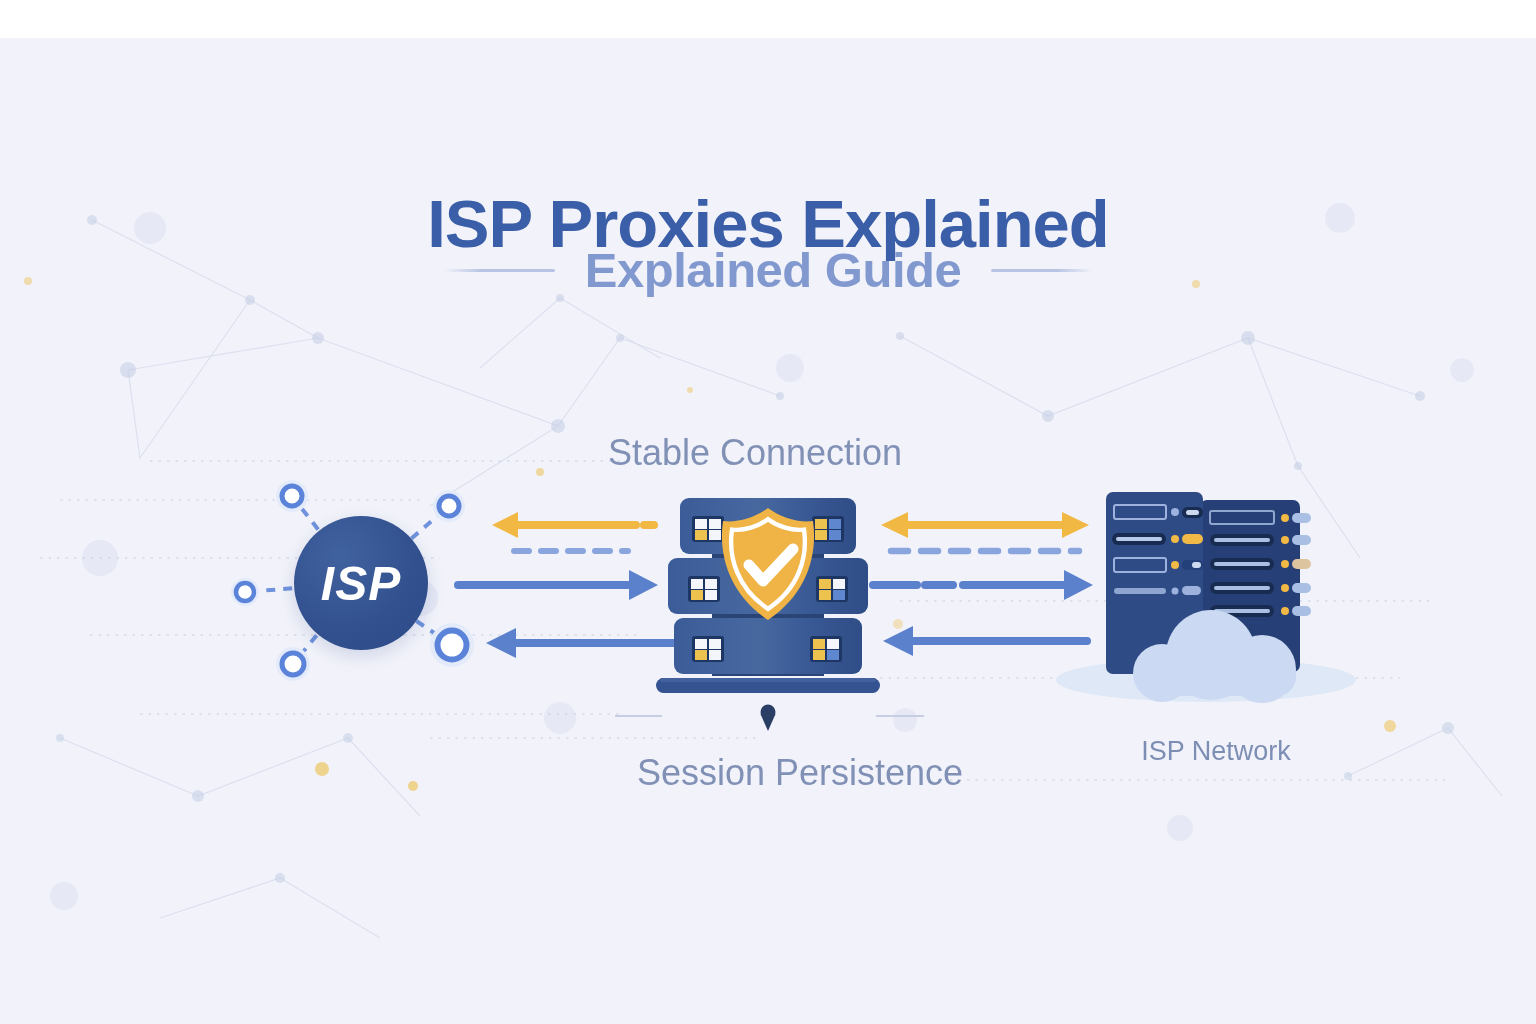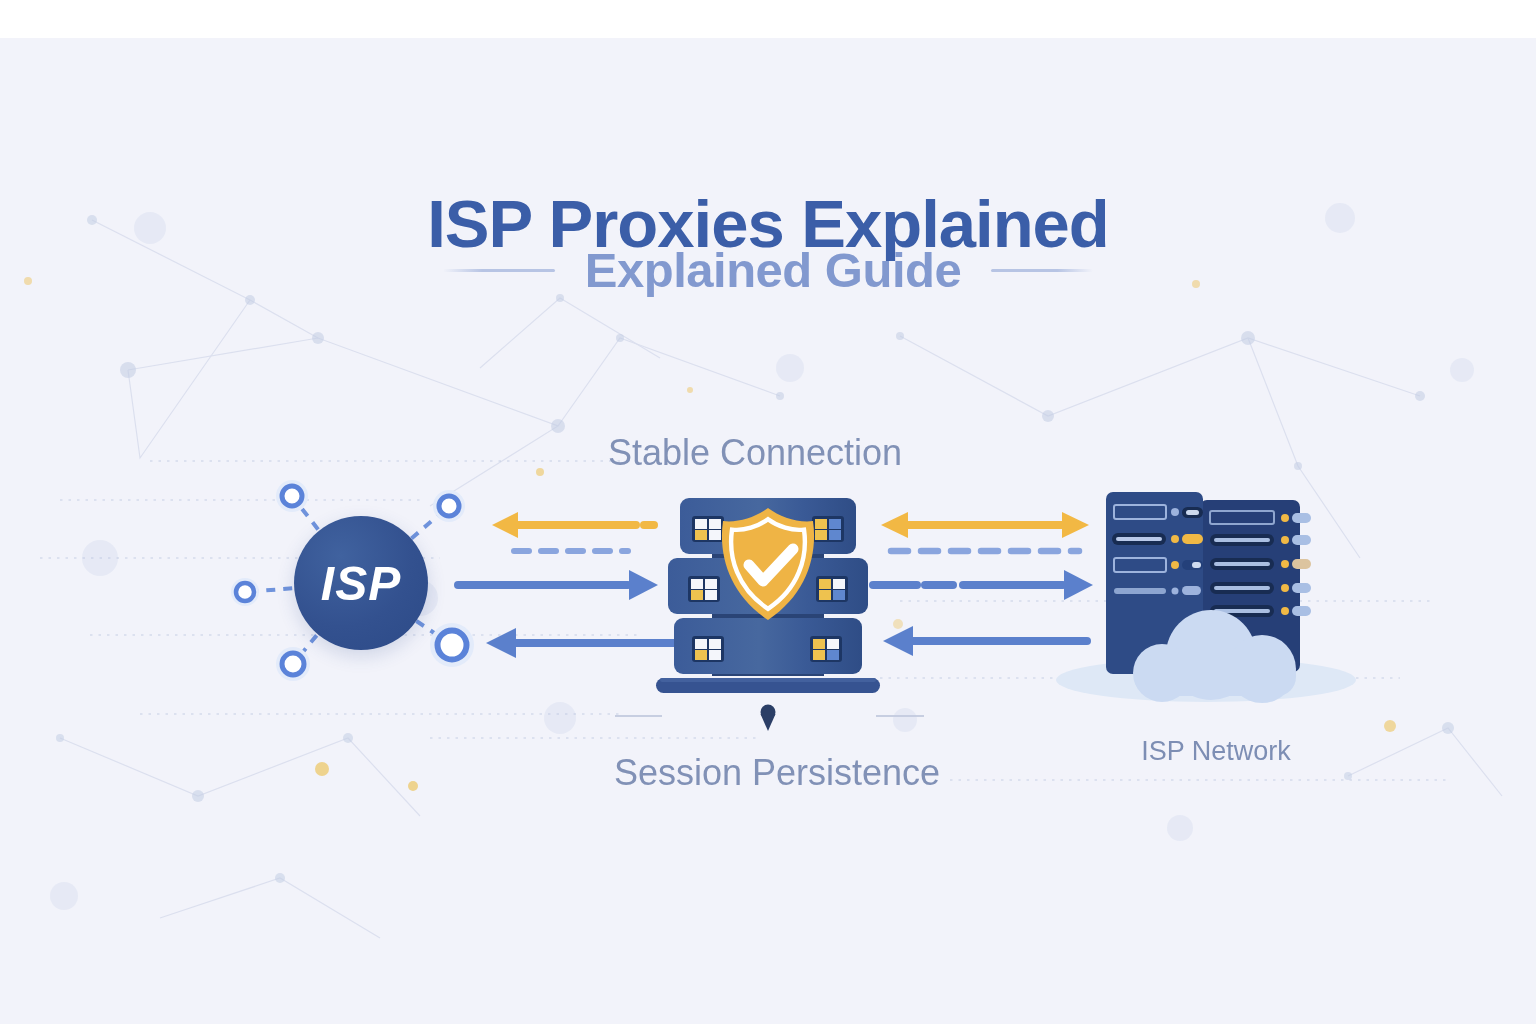--- a/index.html
+++ b/index.html
@@ -13,21 +13,21 @@
   .subtitle-row{position:absolute;top:204px;left:0;width:1536px;display:flex;
          justify-content:center;align-items:center;gap:30px;z-index:4;}
   .subtitle{font-size:49px;font-weight:700;color:#8299cf;letter-spacing:-0.5px;}
   .dash{height:3px;border-radius:2px;}
   .dash-left{width:112px;background:linear-gradient(to right,rgba(183,196,228,0),#b7c4e4 35%,#b7c4e4);}
   .dash-right{width:102px;background:linear-gradient(to left,rgba(183,196,228,0),#b7c4e4 35%,#b7c4e4);}
 
   .flow-label{position:absolute;transform:translateX(-50%);font-size:36px;color:#8191b6;
          white-space:nowrap;z-index:4;}
   .label-stable{left:755px;top:394px;}
-  .label-session{left:777px;top:714px;}
+  .label-session{left:800px;top:714px;}
   .label-network{left:1216px;top:698px;font-size:27px;color:#7d8eb4;}
 
   .isp-circle{position:absolute;left:294px;top:478px;width:134px;height:134px;border-radius:50%;
          background:radial-gradient(circle at 35% 30%, #40629f 0%, #33518f 55%, #2c4a87 100%);
          display:flex;align-items:center;justify-content:center;z-index:4;
          box-shadow:0 6px 18px rgba(49,80,143,0.18);font-style:italic;}
   .isp-circle span{color:#ffffff;font-size:48px;font-weight:700;letter-spacing:1px;}
 </style>
 </head>
 <body>

